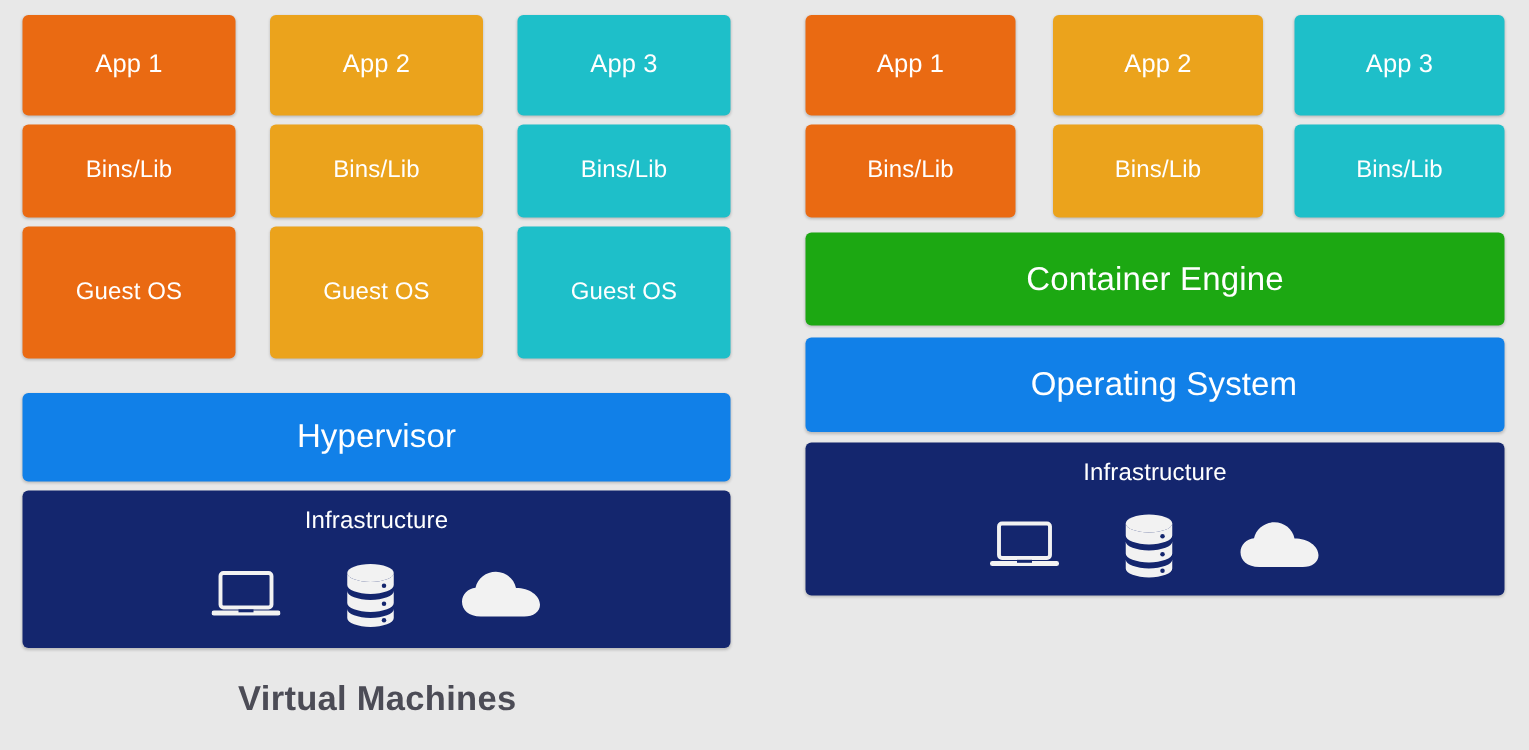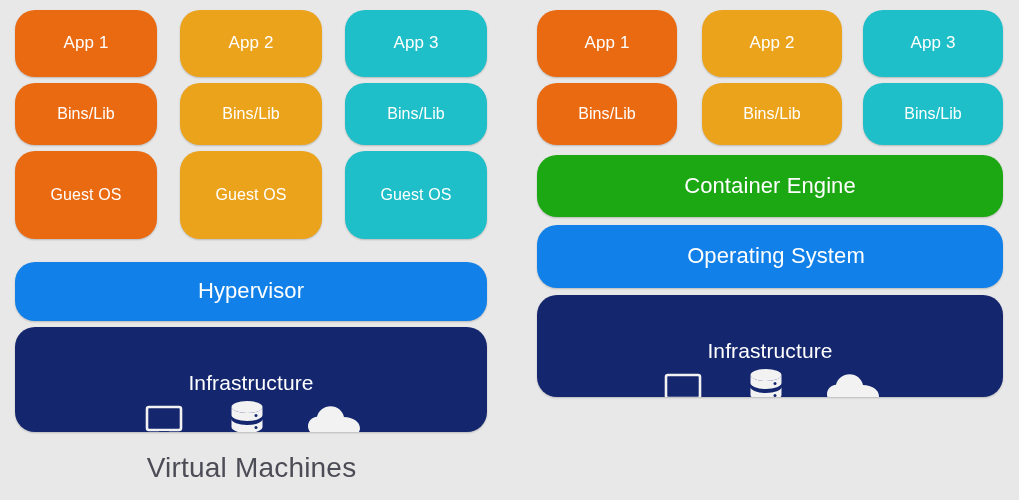--- a/index.html
+++ b/index.html
@@ -21,21 +21,21 @@
   .panel {
     position: absolute;
     top: 0;
     height: 500px;
   }
   #panel-vm  { left: 0px;   width: 503px; }
   #panel-ct  { left: 503px; width: 516px; }
 
   .box {
     position: absolute;
-    border-radius: 20px;
+    border-radius: 4px;
     box-sizing: border-box;
     color: #ffffff;
     display: flex;
     align-items: center;
     justify-content: center;
     text-align: center;
     font-size: 16px;
     line-height: 1.1;
     letter-spacing: .1px;
     box-shadow: 0 1px 2px rgba(0,0,0,0.20);
@@ -45,42 +45,41 @@
   .box.binlib  { font-size: 16px; }
   .box.guestos { font-size: 16px; }
   .box.wide    { font-size: 22px; }
 
   .infra {
     flex-direction: column;
     justify-content: flex-start;
     padding-top: 12px;
   }
   .infra .infra-label {
-    font-size: 21px;
+    font-size: 16px;
     margin-bottom: 6px;
-    margin-top: 32px;
   }
   .infra-icons {
     display: flex;
     align-items: center;
     justify-content: center;
     gap: 42px;
     width: 100%;
     flex: 1;
   }
   .infra-icons svg { display: block; }
 
   .panel-title {
     position: absolute;
     width: 100%;
     left: 0;
     text-align: center;
     color: #4c4c56;
-    font-size: 28px;
-    font-weight: 400;
+    font-size: 23px;
+    font-weight: 700;
     letter-spacing: .2px;
   }
 
   
   .vm-col1 { left: 15px;  width: 142px; }
   .vm-col2 { left: 180px; width: 142px; }
   .vm-col3 { left: 345px; width: 142px; }
   .vm-row-app     { top: 10px;  height: 67px; }
   .vm-row-bin     { top: 83px;  height: 62px; }
   .vm-row-guest   { top: 151px; height: 88px; }

